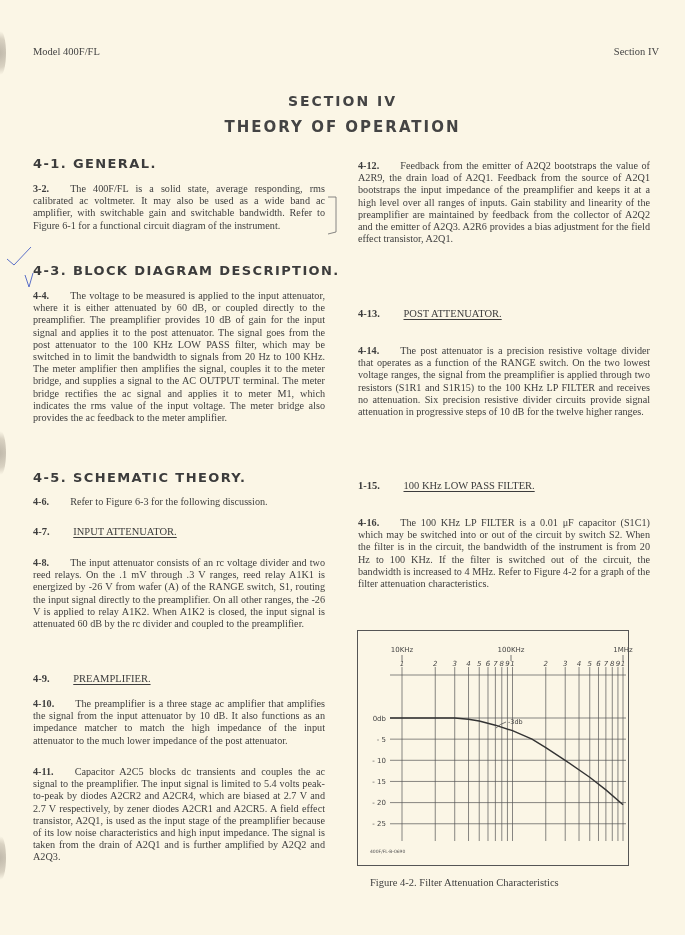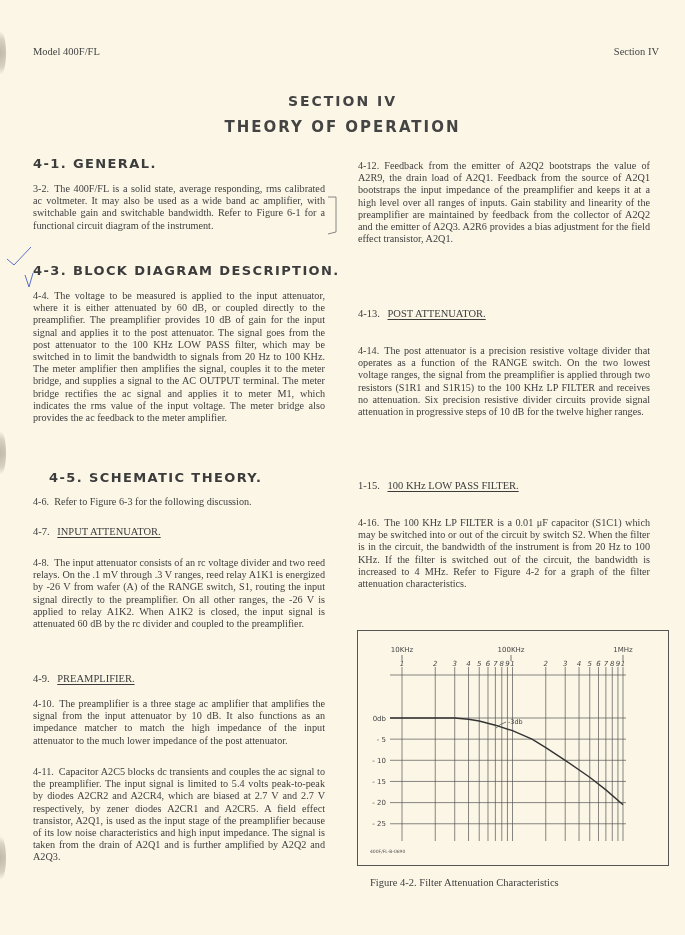--- a/index.html
+++ b/index.html
@@ -25,24 +25,24 @@
   .col-left { left: 33px; width: 292px; }
   .col-right { left: 358px; width: 292px; }
   .h-sans {
     position: absolute; font-family: "DejaVu Sans", "Liberation Sans", sans-serif;
     font-weight: bold; font-size: 13px; letter-spacing: 1.4px; color: #3c3c3c;
   }
   .h-serif { position: absolute; font-size: 10.5px; color: #3c3c3c; }
   .h-serif .ul { text-decoration: underline; text-underline-offset: 2px; }
   .para { position: absolute; text-align: justify; }
   .para p { margin: 0; }
-  .num { margin-right: 5px; }
+  .num { margin-right: 21px; font-weight: bold; }
   .footer { position: absolute; font-size: 10.5px; color: #444; margin-top: 44px; }
   .chart-box {
-    position: absolute; left: 357px; top: 630px; width: 312px; height: 236px;
+    position: absolute; left: 357px; top: 630px; width: 272px; height: 236px;
     border: 1.5px solid #555; box-sizing: border-box;
   }
   .chart-box svg { position: absolute; left: 0; top: 0; }
   .caption { position: absolute; left: 370px; top: 877px; font-size: 10.5px; color: #3e3e3e; }
   .check { position: absolute; }
 </style>
 </head>
 <body>
 
 <div class="page-edge" style="top:30px;"></div>
@@ -68,21 +68,21 @@
 <div class="col col-left para" style="top:183px;">
   <p><span class="num">3-2.</span><span>The 400F/FL is a solid state, average responding, rms calibrated ac voltmeter. It may also be used as a wide band ac amplifier, with switchable gain and switchable bandwidth. Refer to Figure 6-1 for a functional circuit diagram of the instrument.</span></p>
 </div>
 
 <div class="h-sans" style="left:33px; top:263px;">4-3. BLOCK DIAGRAM DESCRIPTION.</div>
 
 <div class="col col-left para" style="top:290px;">
   <p><span class="num">4-4.</span><span>The voltage to be measured is applied to the input attenuator, where it is either attenuated by 60 dB, or coupled directly to the preamplifier. The preamplifier provides 10 dB of gain for the input signal and applies it to the post attenuator. The signal goes from the post attenuator to the 100 KHz LOW PASS filter, which may be switched in to limit the bandwidth to signals from 20 Hz to 100 KHz. The meter amplifier then amplifies the signal, couples it to the meter bridge, and supplies a signal to the AC OUTPUT terminal. The meter bridge rectifies the ac signal and applies it to meter M1, which indicates the rms value of the input voltage. The meter bridge also provides the ac feedback to the meter amplifier.</span></p>
 </div>
 
-<div class="h-sans" style="left:33px; top:470px;margin-left:16px;">4-5. SCHEMATIC THEORY.</div>
+<div class="h-sans" style="left:33px; top:470px;">4-5. SCHEMATIC THEORY.</div>
 
 <div class="col col-left" style="top:496px;">
   <span class="num">4-6.</span><span>Refer to Figure 6-3 for the following discussion.</span>
 </div>
 
 <div class="h-serif" style="left:33px; top:526px;">
   <span class="num">4-7.</span>
   <span class="ul">INPUT ATTENUATOR.</span>
 </div>
 

